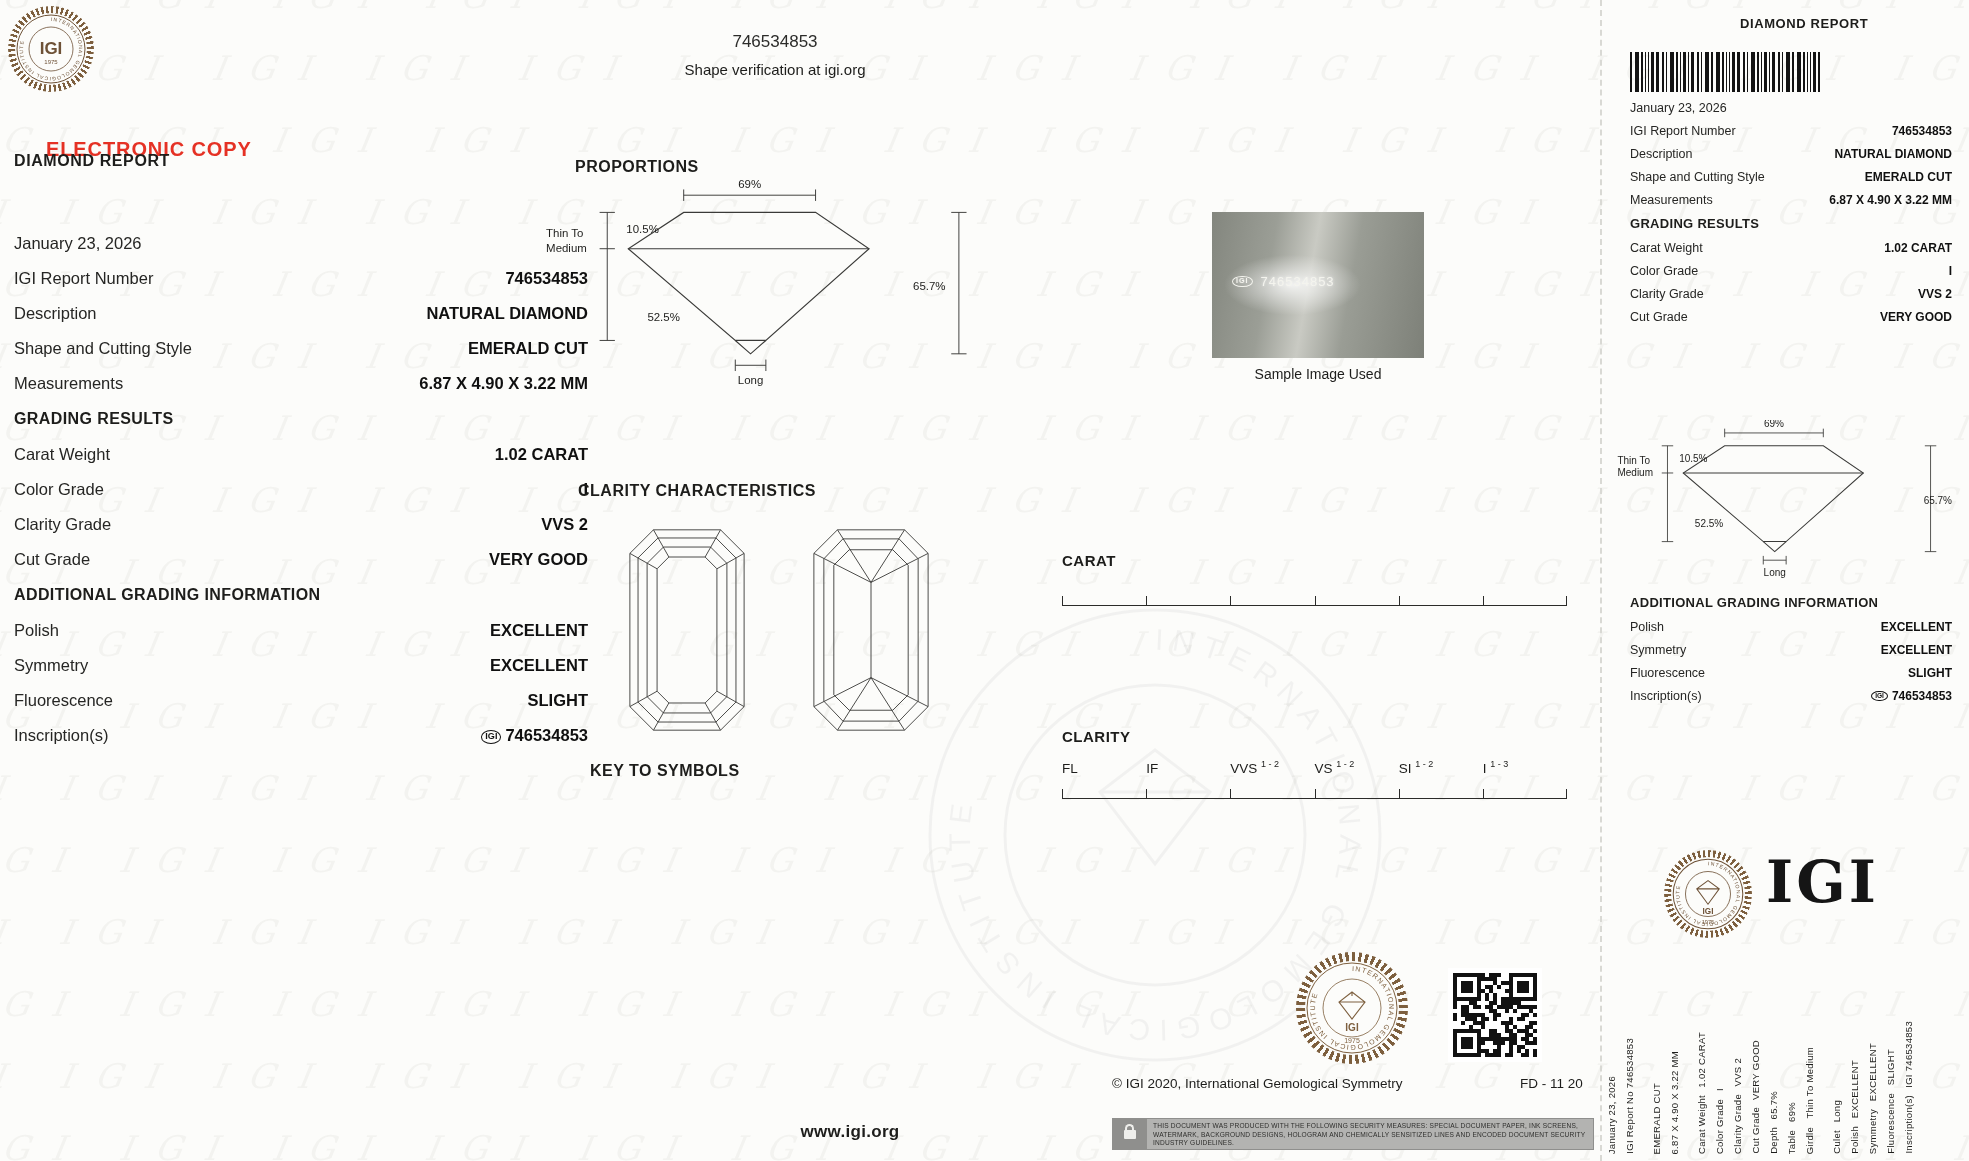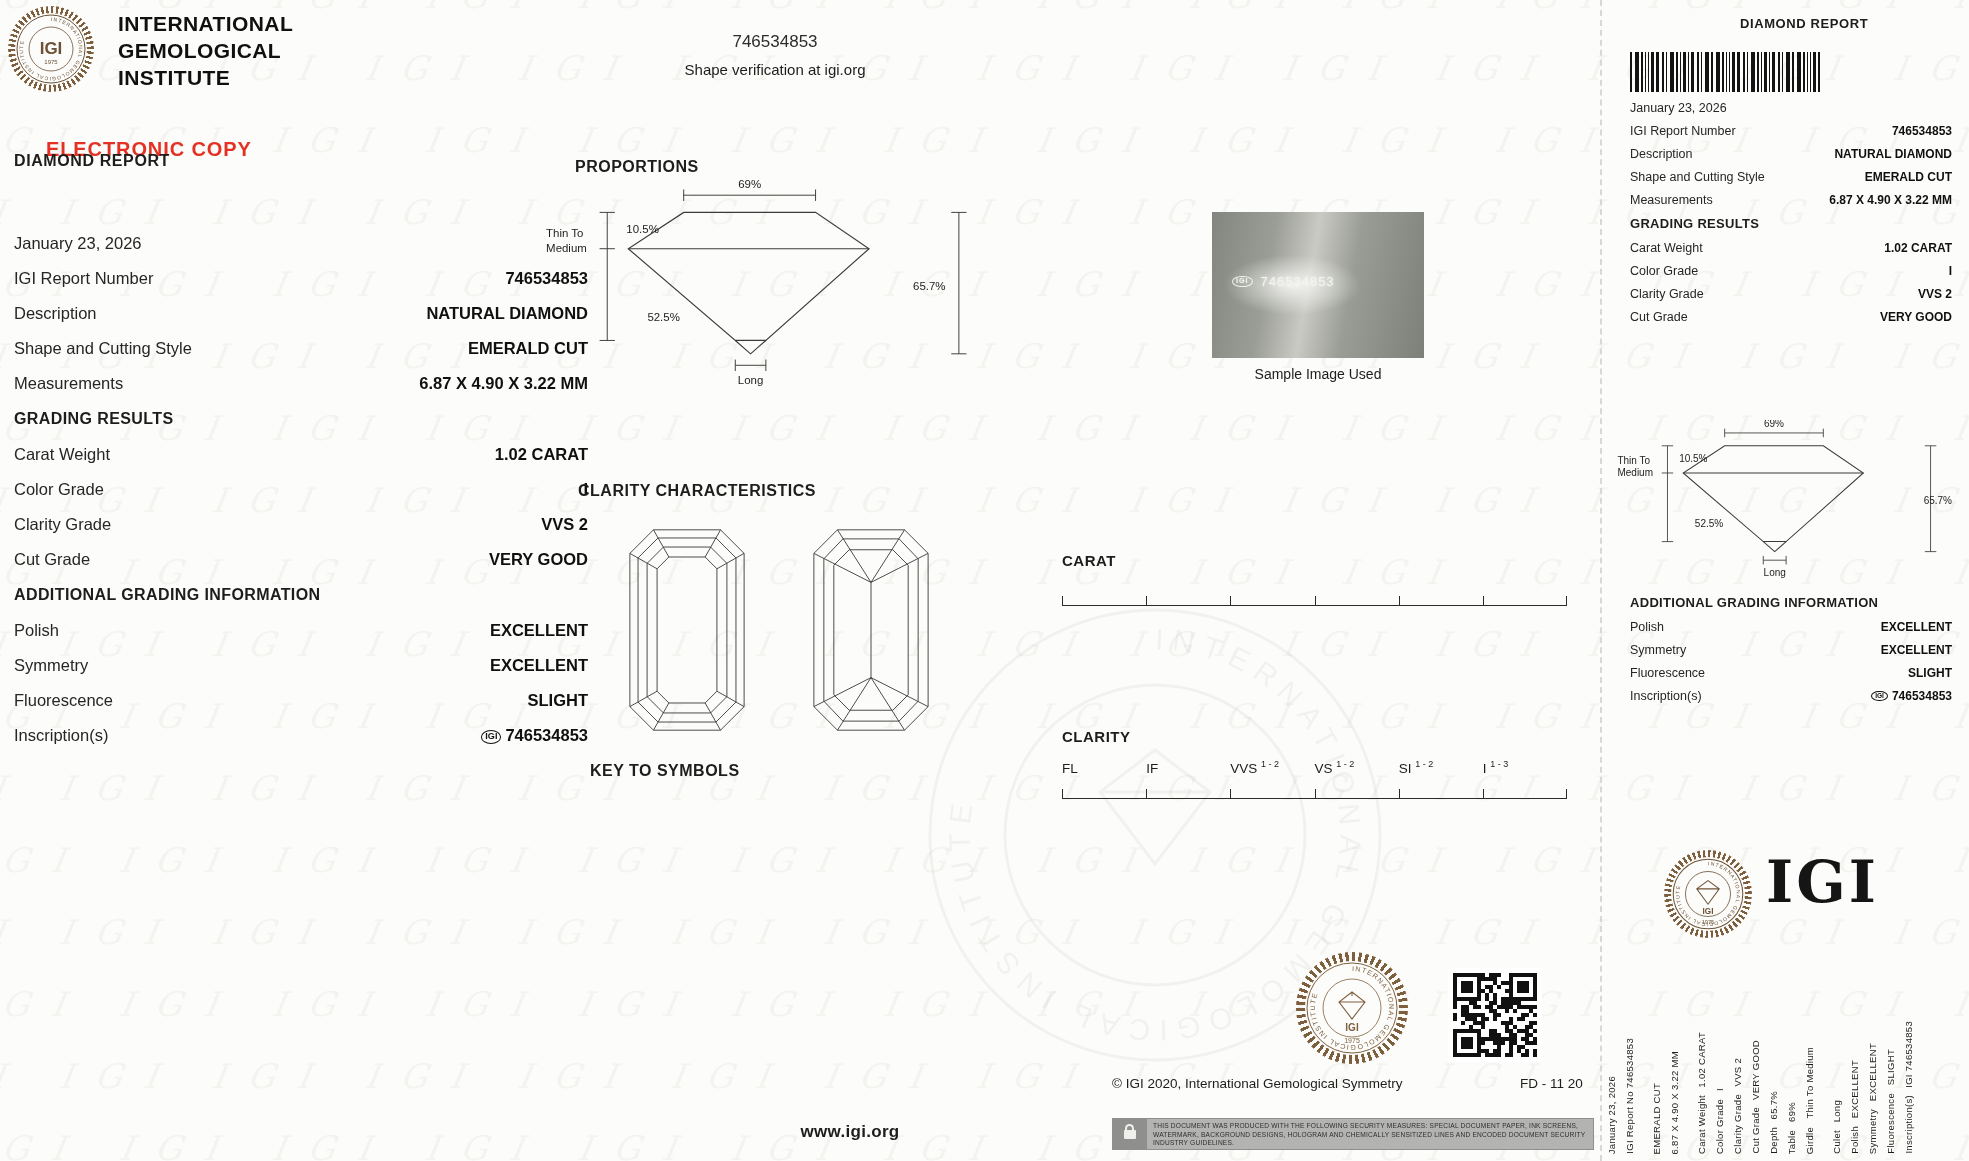--- a/index.html
+++ b/index.html
@@ -140,25 +140,20 @@
       <circle cx="43" cy="43" r="22" fill="none" stroke="#6d5136" stroke-width="0.8"></circle>
       <defs>
           <path id="arc-h" d="M43,15 a28,28 0 1,1 -0.01,0" fill="none"></path>
         </defs>
       <text font-size="5" letter-spacing="1" fill="#6d5136"><textPath href="#arc-h">INTERNATIONAL GEMOLOGICAL INSTITUTE</textPath></text>
       <text x="43" y="48" text-anchor="middle" font-size="17" font-weight="bold" font-family="DejaVu Serif, serif" fill="#6d5136">IGI</text>
       <text x="43" y="58" text-anchor="middle" font-size="6" fill="#6d5136">1975</text>
     </svg>
   </div>
 
-  <div class="abs brand">
-    <div>INTERNATIONAL</div>
-    <div>GEMOLOGICAL</div>
-    <div>INSTITUTE</div>
-  </div>
   <div class="abs electronic">ELECTRONIC COPY</div>
   <div class="abs report-title">DIAMOND REPORT</div>
 
   <div class="abs" style="left:575px;top:32px;width:400px;text-align:center;">
     <div style="font-size:17px;color:#2c2c2a;">746534853</div>
     <div style="font-size:15px;margin-top:9px;">Shape verification at igi.org</div>
   </div>
 
   <div class="abs" style="left:14px;top:226px;width:574px;">
     <div class="row">

